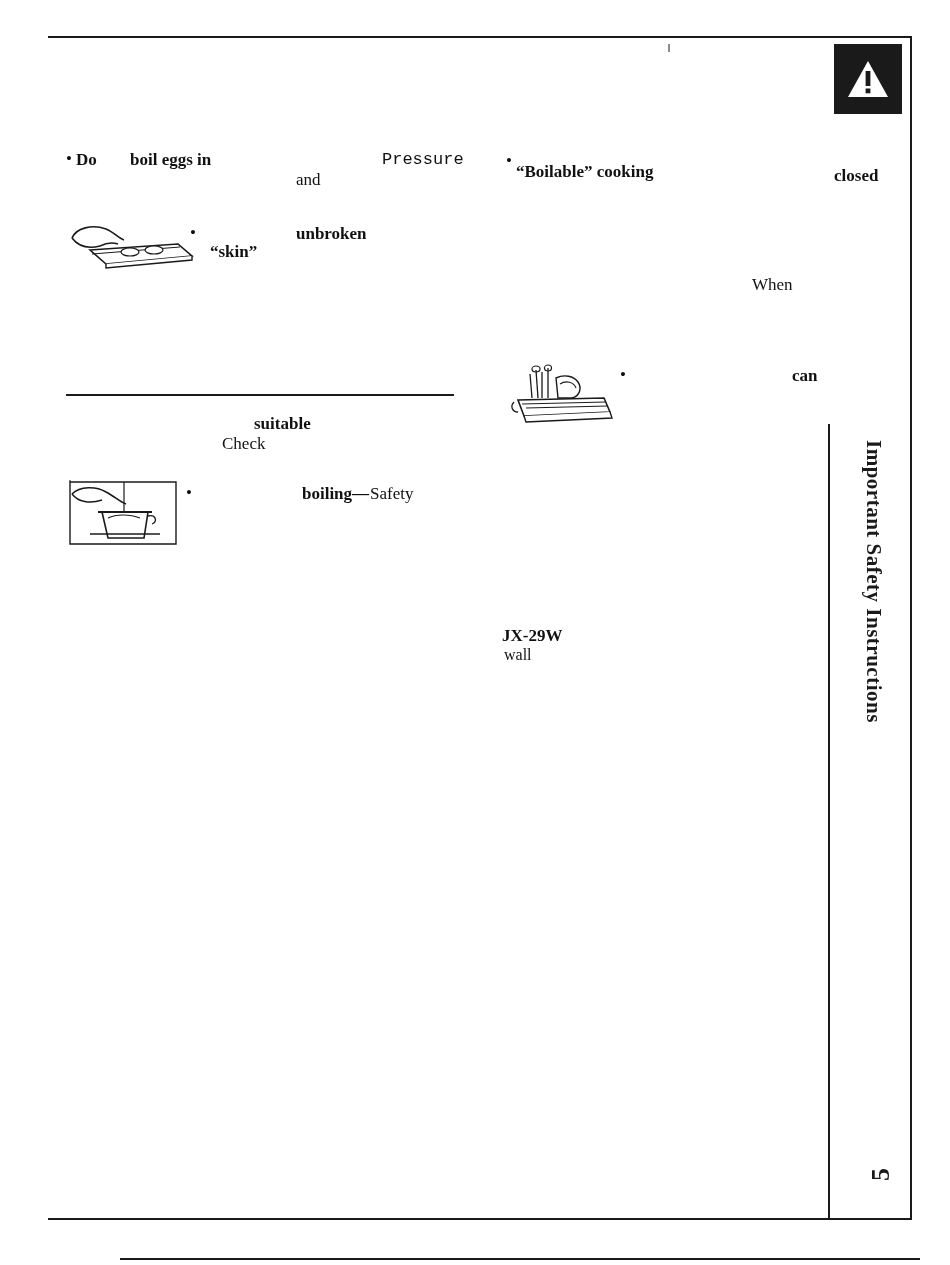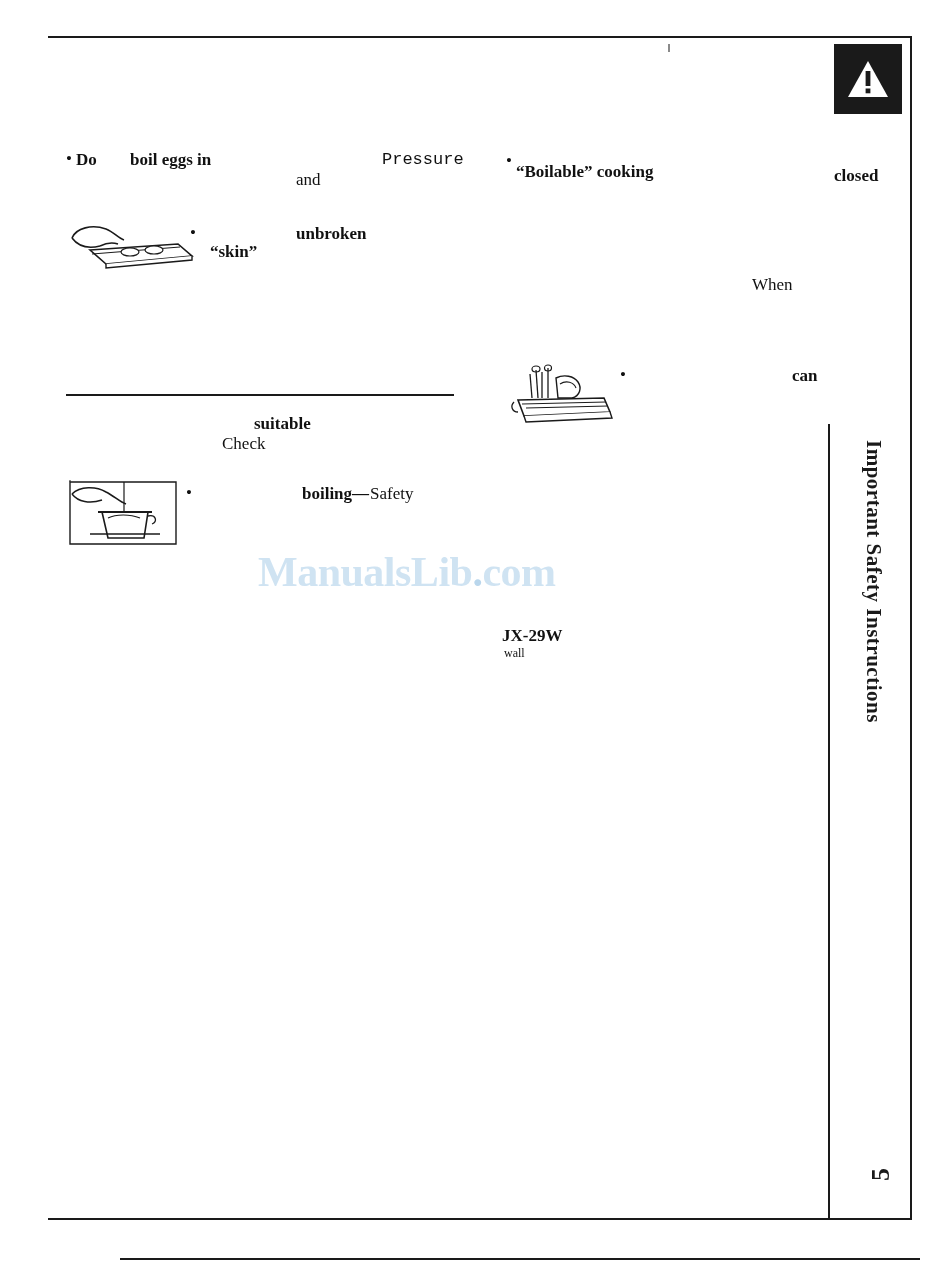--- a/index.html
+++ b/index.html
@@ -117,21 +117,21 @@
   }
 
   
   .frag {
     position: absolute;
     color: #111111;
     white-space: nowrap;
     font-family: "Liberation Serif", serif;
   }
   .b  { font-weight: bold; }
-  .s16 { font-size: 12px; }
+  .s16 { font-size: 16px; }
   .s17 { font-size: 17px; }
 
   .bullet {
     position: absolute;
     color: #111111;
     font-size: 17px;
     line-height: 1;
   }
 
   
@@ -266,17 +266,14 @@
       <path d="M6 42 C2 46, 4 52, 10 52" fill="none" stroke="#1a1a1a" stroke-width="1.3"></path>
     </svg>
   </div>
 
   <div class="bullet" style="left:620px; top:366px;">•</div>
   <div class="frag b s17" style="left:792px; top:366px;">can</div>
 
   <div class="frag b s17" style="left:502px; top:626px;">JX-29W</div>
   <div class="frag s16" style="left:504px; top:646px;">wall</div>
 
-  <div class="watermark">
-    <span>ManualsLib</span><span class="dot">.</span><span>com</span>
-  </div>
 
 </div>
 
 </body></html>

